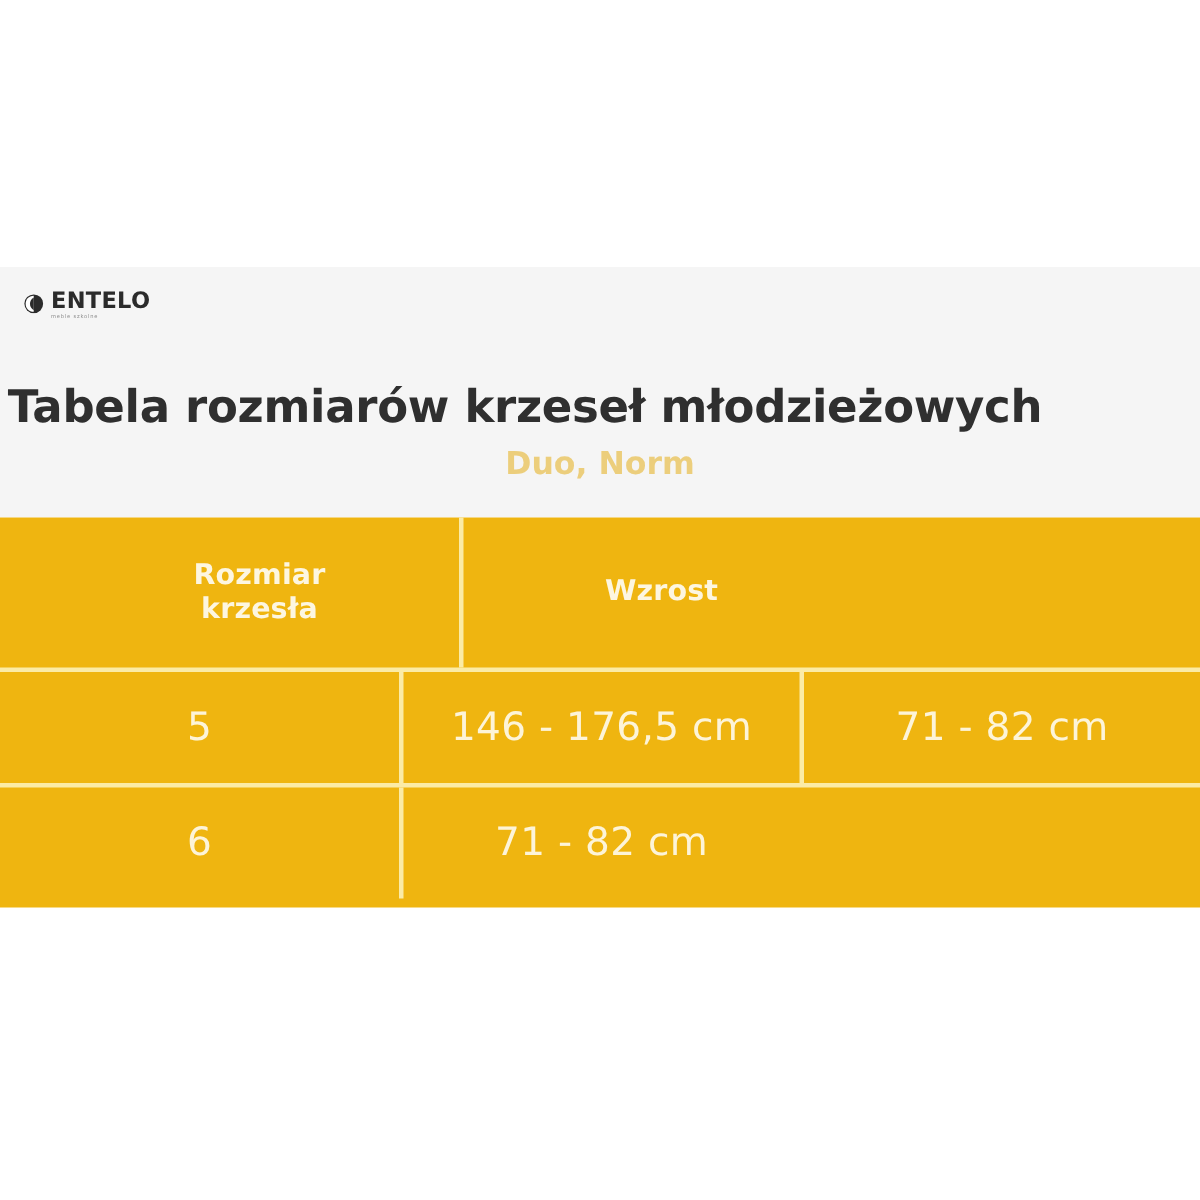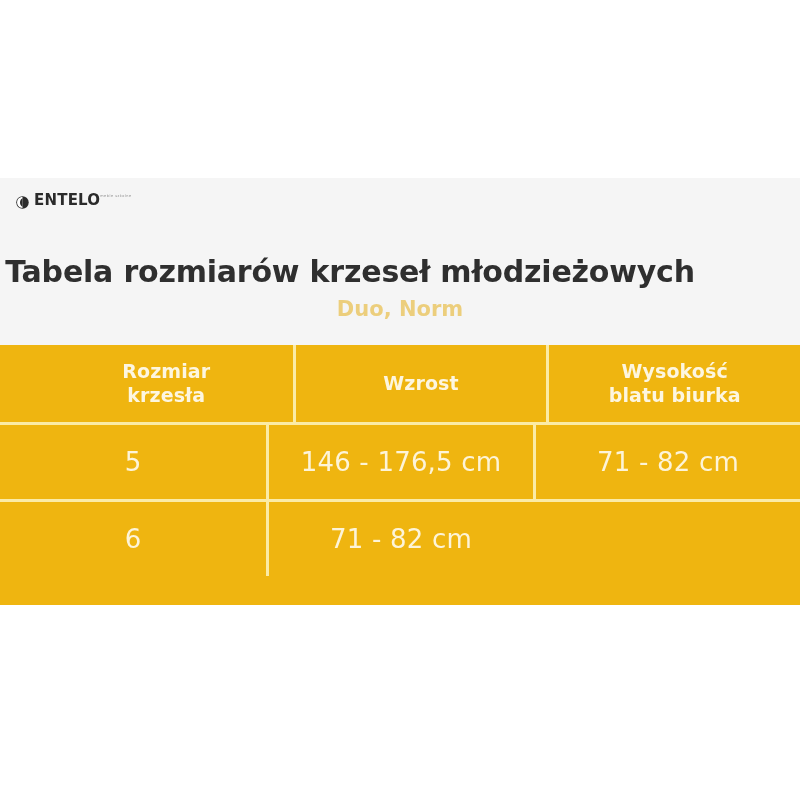--- a/index.html
+++ b/index.html
@@ -40,20 +40,21 @@
     gap: 5px;
   }
   .logo-mark {
     width: 13px;
     height: 13px;
     margin-top: 3px;
     flex: 0 0 auto;
   }
   .logo-textwrap {
     display: flex;
+    flex-direction: column;
     line-height: 1;
   }
   .logo-word {
     font-family: "DejaVu Sans", sans-serif;
     font-size: 15px;
     font-weight: 700;
     letter-spacing: 0.2px;
     color: #2b2b2b;
   }
   .logo-tag {
@@ -99,21 +100,21 @@
     top: 345px;
     width: 800px;
     height: 260px;
     background: #efb510;
   }
   .row {
     display: flex;
     width: 100%;
     box-sizing: border-box;
   }
-  .row-head { height: 77px; padding-left: 40px; }
+  .row-head { height: 100px; padding-left: 40px; }
   .row-body { height: 77px; }
 
   .row + .row {
     border-top: 3px solid #fbeba6;
   }
 
   .cell {
     box-sizing: border-box;
     display: flex;
     align-items: center;
@@ -172,26 +173,20 @@
         <div class="head-text">
           <span>Rozmiar</span><br>
           <span>krzesła</span>
         </div>
       </div>
       <div class="cell col-2">
         <div class="head-text">
           <span>Wzrost</span><br>
         </div>
       </div>
-      <div class="cell col-3">
-        <div class="head-text">
-          <span>Wysokość</span><br>
-          <span>blatu biurka</span>
-        </div>
-      </div>
     </div>
 
     <div class="row row-body">
       <div class="cell col-1">
         <span class="body-text">5</span>
       </div>
       <div class="cell col-2">
         <span class="body-text">146 - 176,5 cm</span>
       </div>
       <div class="cell col-3">

